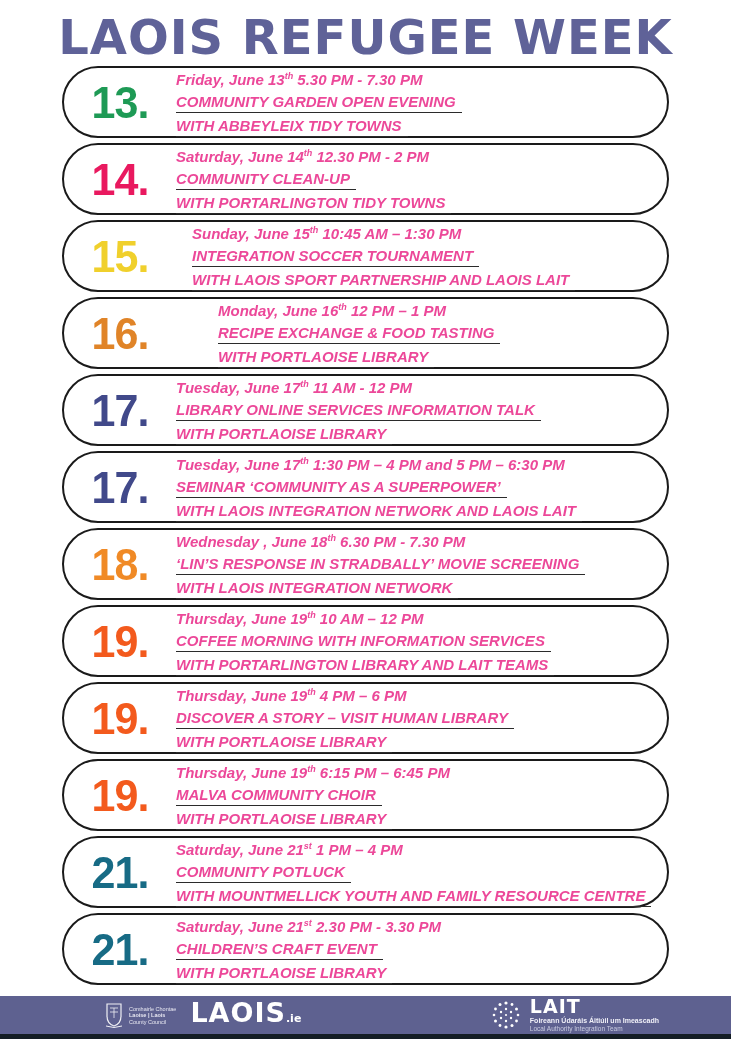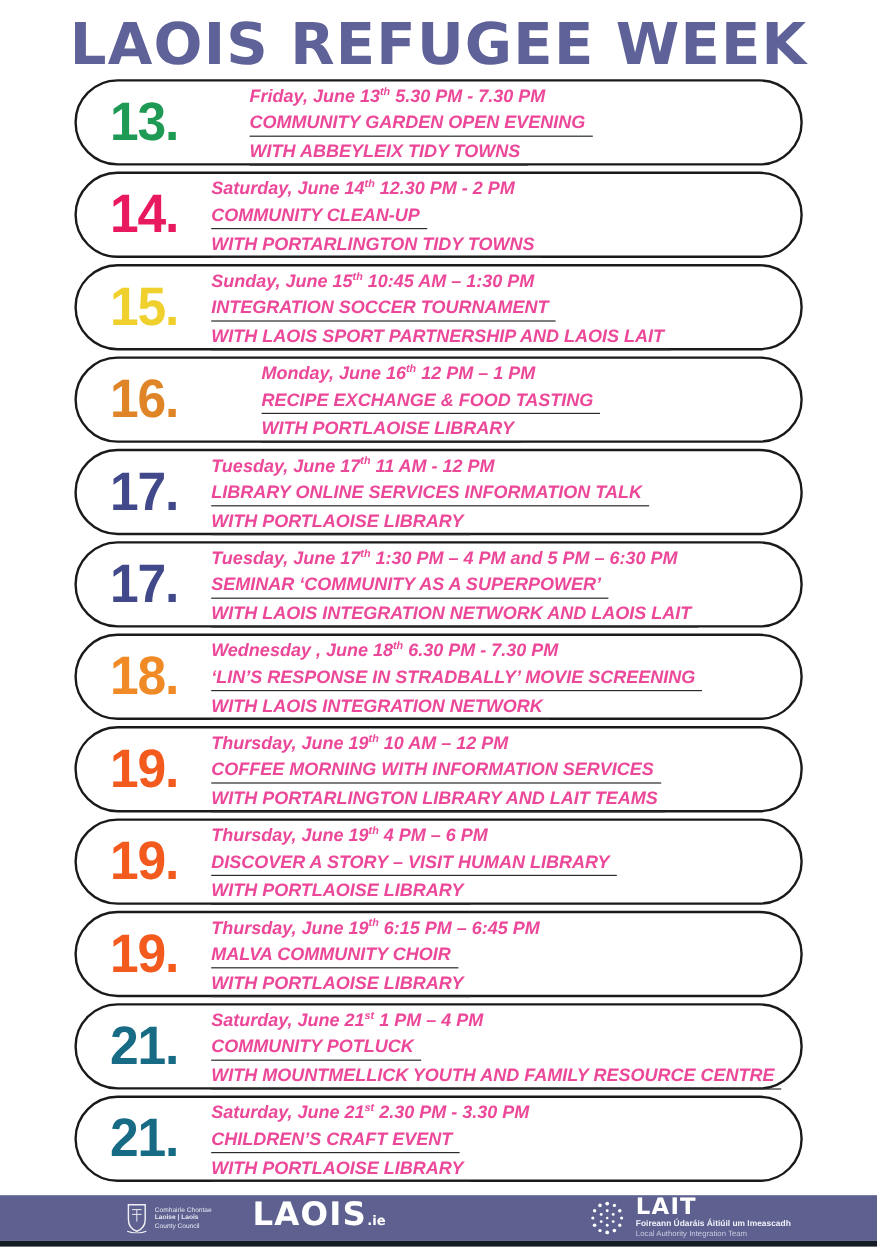--- a/index.html
+++ b/index.html
@@ -42,59 +42,59 @@
     height:42px; background:#5e6190; display:flex; align-items:center;
     justify-content:space-between; padding:0 72px 0 104px; color:#ffffff;
   }
   .footer-left, .footer-right { display:flex; align-items:center; }
 
   .crest-icon { width:20px; height:26px; margin-right:5px; opacity:.9; }
   .council-text { font-size:5.5px; line-height:6.5px; color:#e8e8f2; margin-right:14px; }
   .council-text .mid { font-weight:bold; }
 
   .laois-logo { font-family:"DejaVu Sans", sans-serif; font-weight:bold;
-                font-size:27px; letter-spacing:1px; line-height:27px;margin-left:20px; }
+                font-size:27px; letter-spacing:1px; line-height:27px; }
   .laois-logo .suffix { font-size:11px; font-weight:bold; letter-spacing:0; }
 
   .dots-icon { width:32px; height:32px; margin-right:8px; }
   .lait-text { display:flex; flex-direction:column; justify-content:center; }
   .lait-name { font-family:"DejaVu Sans", sans-serif; font-weight:bold;
                font-size:19px; line-height:19px; letter-spacing:1px; }
   .lait-line1 { font-size:7px; font-weight:bold; line-height:9px; color:#f0f0f8; }
   .lait-line2 { font-size:6.5px; line-height:8px; color:#c9cbe0; }
 
   .bottom-strip { height:5px; background:#141d24; margin-top:auto; }
 </style>
 </head>
 <body>
 
 <div class="page">
 
   <h1 class="poster-title" style="color: rgb(95, 98, 152);">LAOIS REFUGEE WEEK</h1>
 
   <div class="event-list">
-    <div class="event-card" style="border-color: rgb(26, 26, 26); gap: 32px;">
+    <div class="event-card" style="border-color: rgb(26, 26, 26);">
       <div class="event-day" style="color: rgb(30, 154, 85);">13.</div>
       <div class="event-text">
         <div class="event-date"><span>Friday, June 13</span><sup>th</sup><span> 5.30 PM - 7.30 PM</span></div>
         <div><span class="u-line">COMMUNITY GARDEN OPEN EVENING</span></div>
         <div><span class="u-line">WITH ABBEYLEIX TIDY TOWNS</span></div>
       </div>
     </div>
 
     <div class="event-card" style="border-color: rgb(26, 26, 26);">
       <div class="event-day" style="color: rgb(233, 25, 95);">14.</div>
       <div class="event-text">
         <div class="event-date"><span>Saturday, June 14</span><sup>th</sup><span> 12.30 PM - 2 PM</span></div>
         <div><span class="u-line">COMMUNITY CLEAN-UP</span></div>
         <div><span class="u-line">WITH PORTARLINGTON TIDY TOWNS</span></div>
       </div>
     </div>
 
-    <div class="event-card" style="border-color: rgb(26, 26, 26);">
+    <div class="event-card" style="border-color: rgb(26, 26, 26); gap: 16px;">
       <div class="event-day" style="color: rgb(240, 208, 44);">15.</div>
       <div class="event-text">
         <div class="event-date"><span>Sunday, June 15</span><sup>th</sup><span> 10:45 AM – 1:30 PM</span></div>
         <div><span class="u-line">INTEGRATION SOCCER TOURNAMENT</span></div>
         <div><span class="u-line">WITH LAOIS SPORT PARTNERSHIP AND LAOIS LAIT</span></div>
       </div>
     </div>
 
     <div class="event-card" style="border-color: rgb(26, 26, 26); gap: 42px;">
       <div class="event-day" style="color: rgb(224, 132, 40);">16.</div>

